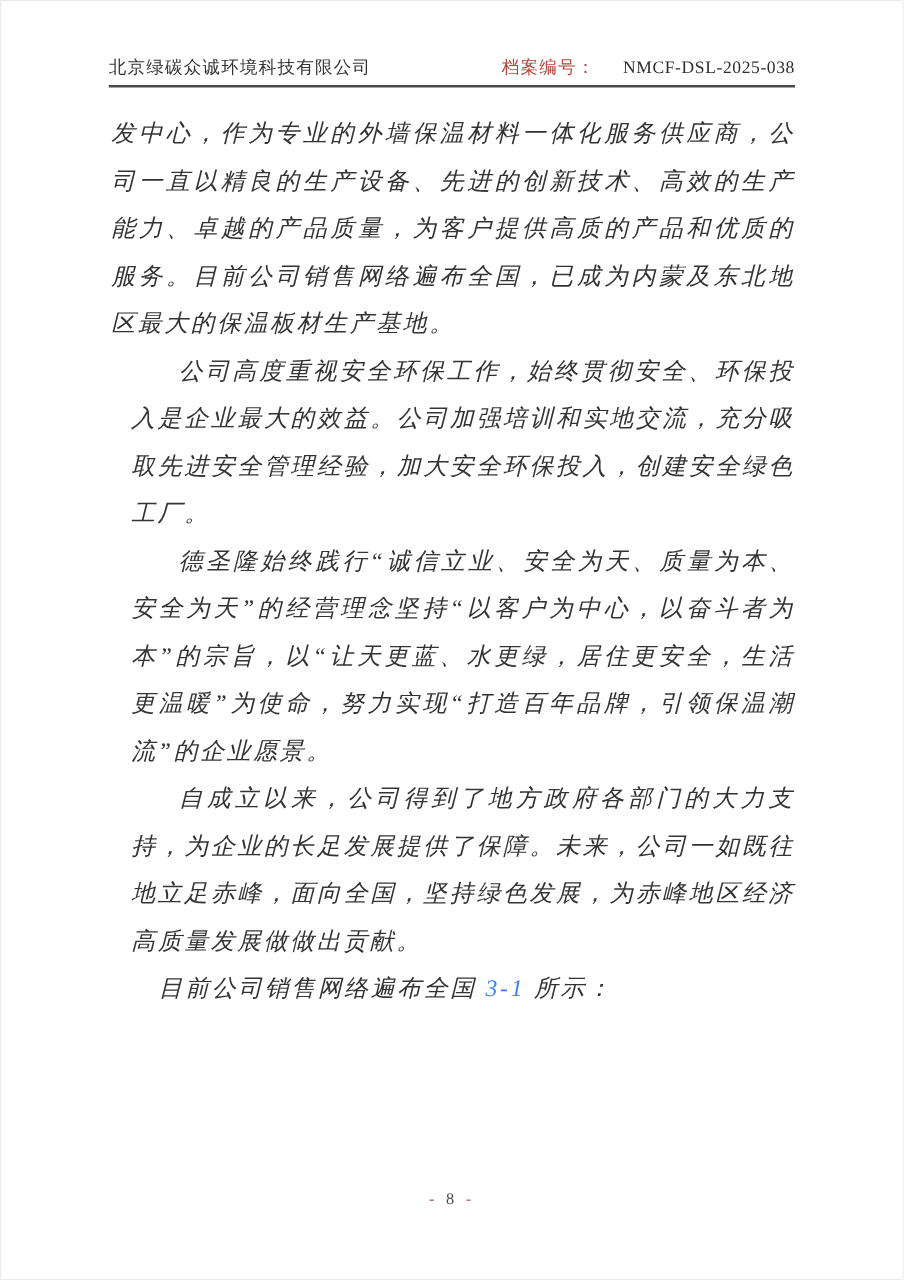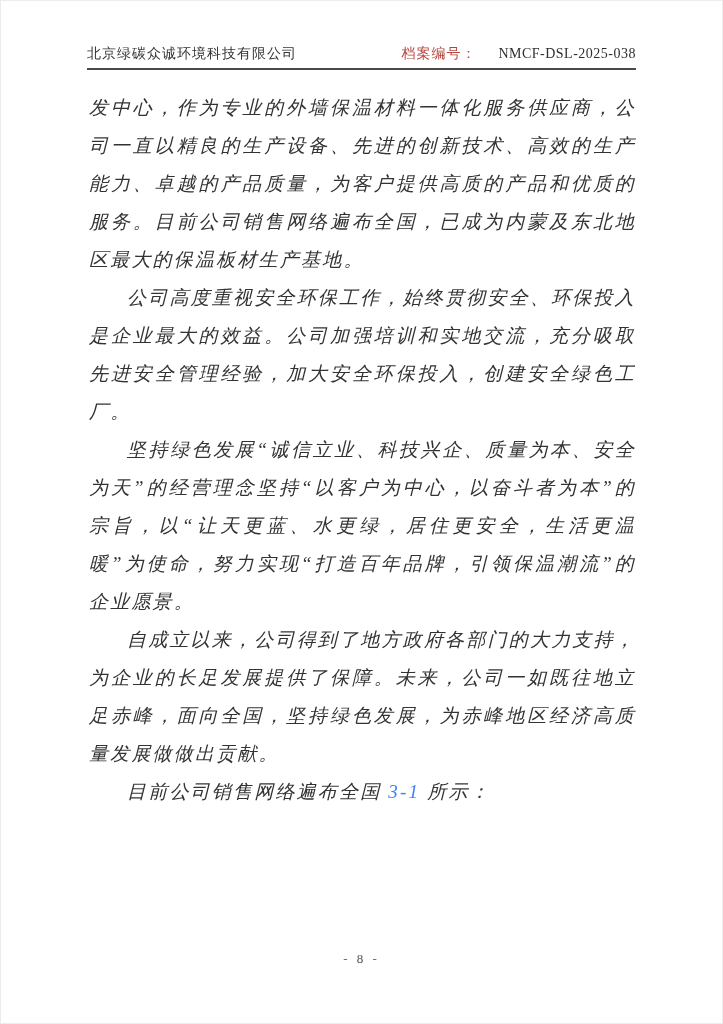--- a/index.html
+++ b/index.html
@@ -54,20 +54,21 @@
     color: #333333;
     letter-spacing: 2.2px;
     text-align: justify;
   }
   .doc-body p {
     margin: 0;
     font-style: italic;
   }
   .doc-body p.indent {
     text-indent: 2em;
+    margin-left: 16px;
   }
   .figure-line {
     text-indent: 2em;
   }
   .figure-ref {
     text-decoration: none;
     cursor: pointer;
   }
   .footer {
     position: absolute;
@@ -89,20 +90,20 @@
     <span class="left">北京绿碳众诚环境科技有限公司</span>
     <span class="right">
       <span class="archive-label" style="color: rgb(181, 68, 60);">档案编号：</span>
       <span class="archive-number">NMCF-DSL-2025-038</span>
     </span>
   </div>
 
   <div class="doc-body">
     <p>发中心，作为专业的外墙保温材料一体化服务供应商，公司一直以精良的生产设备、先进的创新技术、高效的生产能力、卓越的产品质量，为客户提供高质的产品和优质的服务。目前公司销售网络遍布全国，已成为内蒙及东北地区最大的保温板材生产基地。</p>
     <p class="indent">公司高度重视安全环保工作，始终贯彻安全、环保投入是企业最大的效益。公司加强培训和实地交流，充分吸取先进安全管理经验，加大安全环保投入，创建安全绿色工厂。</p>
-    <p class="indent">坚持绿色发展“诚信立业、科技兴企、质量为本、安全为天”的经营理念坚持“以客户为中心，以奋斗者为本”的宗旨，以“让天更蓝、水更绿，居住更安全，生活更温暖”为使命，努力实现“打造百年品牌，引领保温潮流”的企业愿景。</p>
+    <p class="indent">德圣隆始终践行“诚信立业、安全为天、质量为本、安全为天”的经营理念坚持“以客户为中心，以奋斗者为本”的宗旨，以“让天更蓝、水更绿，居住更安全，生活更温暖”为使命，努力实现“打造百年品牌，引领保温潮流”的企业愿景。</p>
     <p class="indent">自成立以来，公司得到了地方政府各部门的大力支持，为企业的长足发展提供了保障。未来，公司一如既往地立足赤峰，面向全国，坚持绿色发展，为赤峰地区经济高质量发展做做出贡献。</p>
     <p class="figure-line"><span>目前公司销售网络遍布全国 </span><span class="figure-ref" style="color: #3b82f6;">3-1</span><span> 所示：</span></p>
   </div>
 
   <div class="footer"><span class="footer-dash" style="color: rgb(160, 85, 72);">-</span> <span>8</span> <span class="footer-dash" style="color: rgb(160, 85, 72);">-</span></div>
 
 </div>
 
 </body></html>

